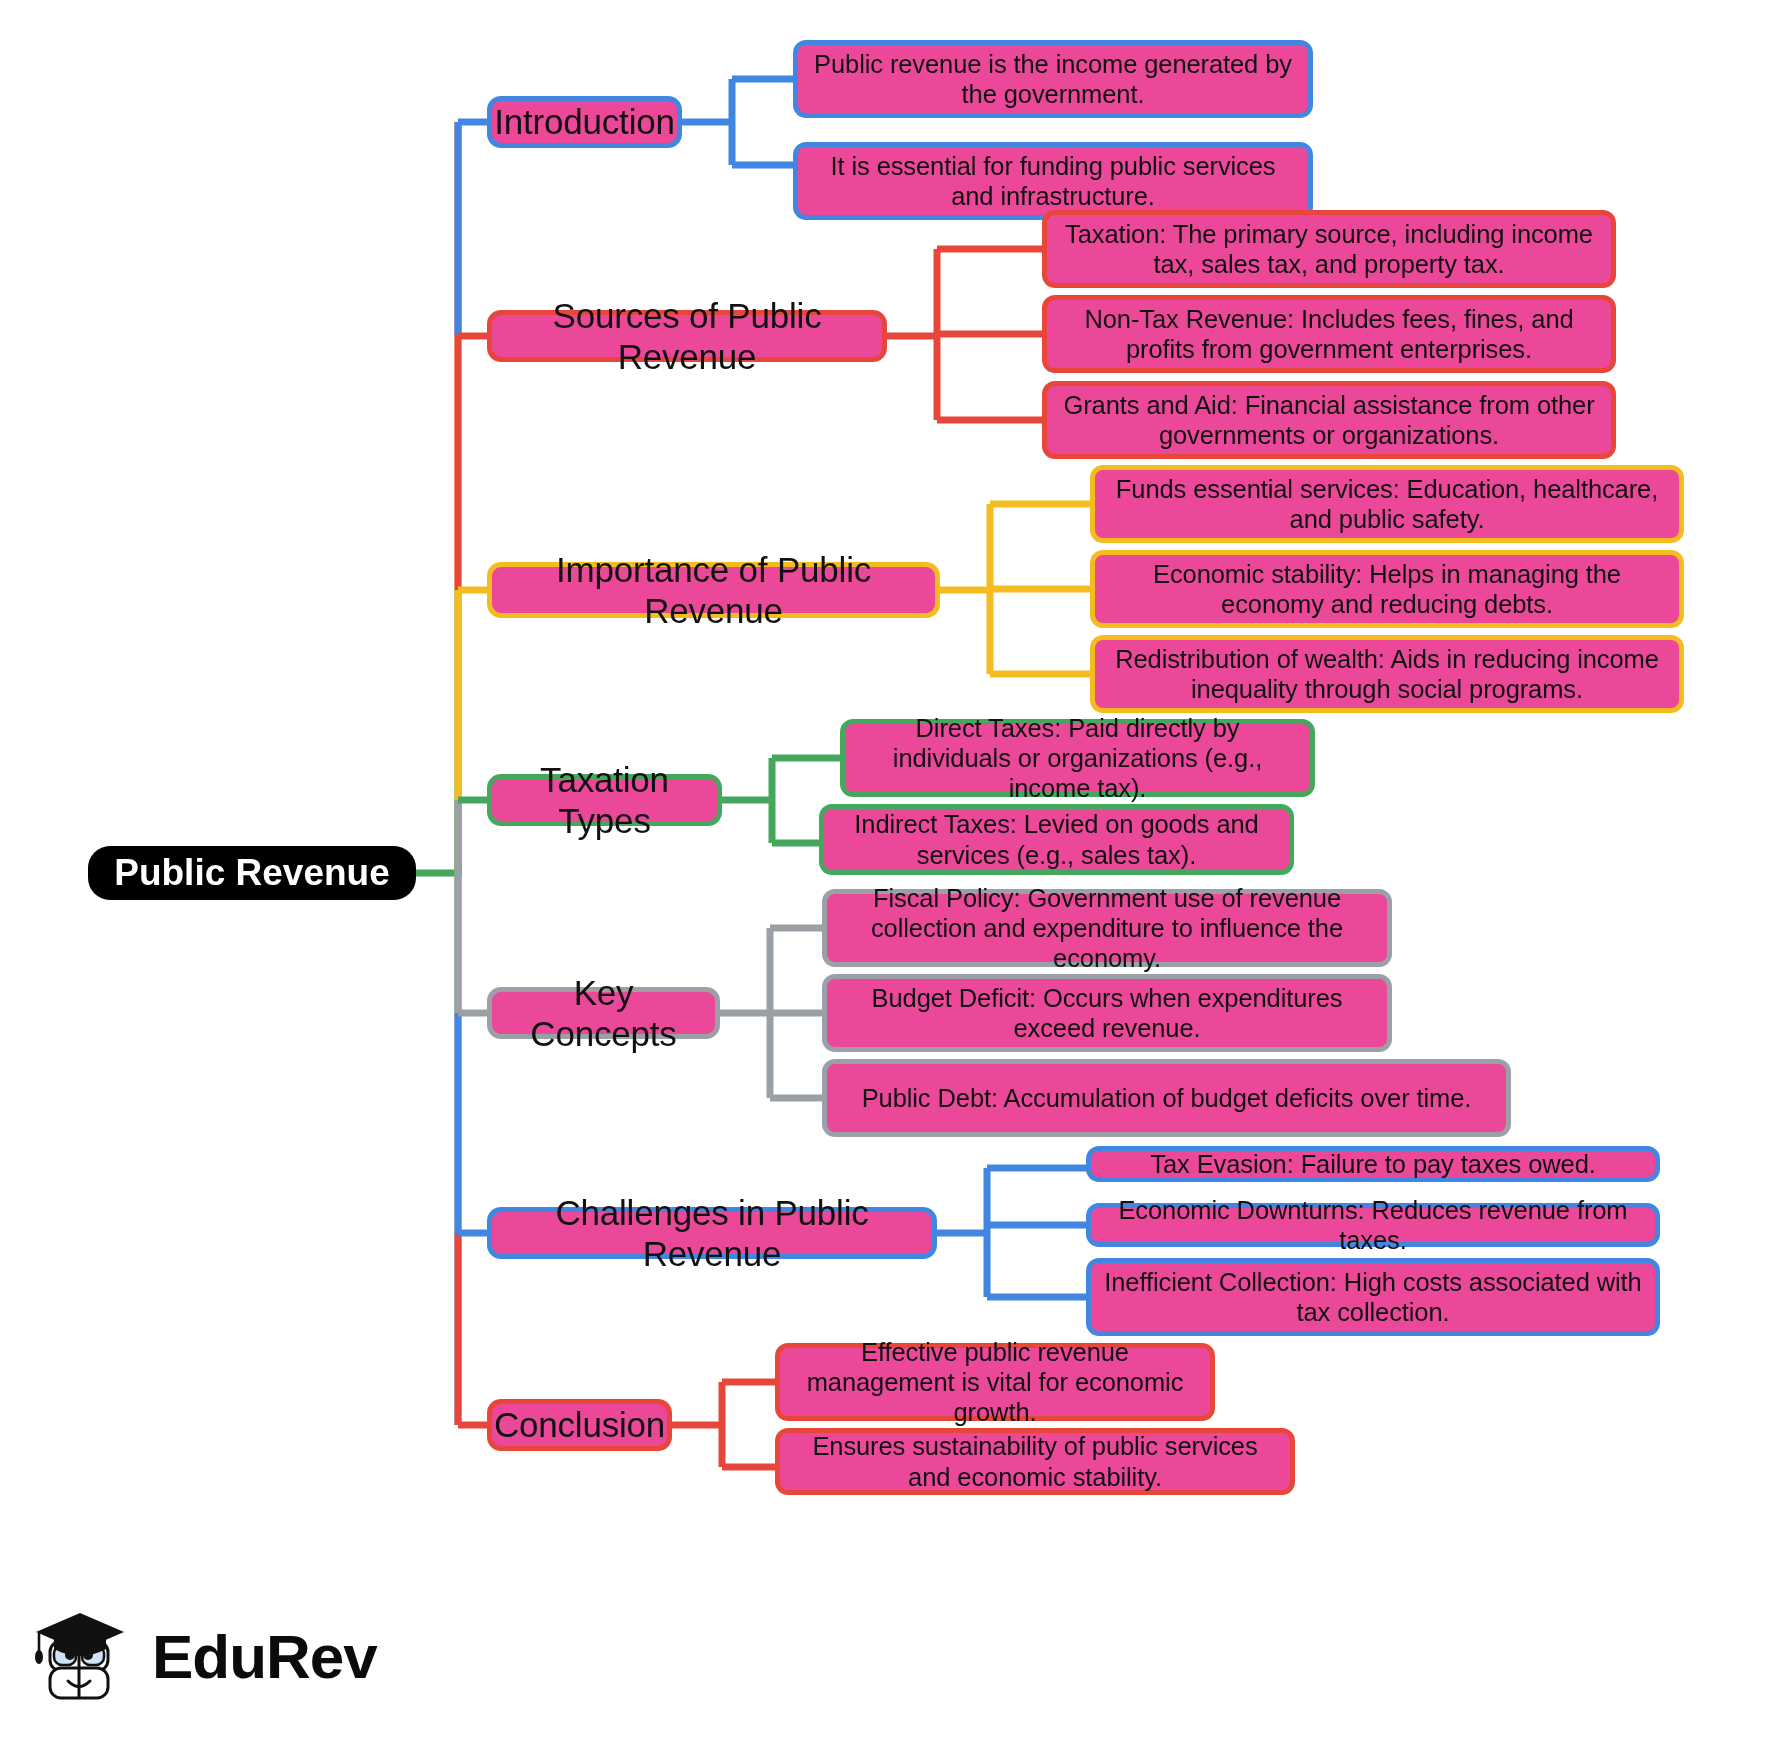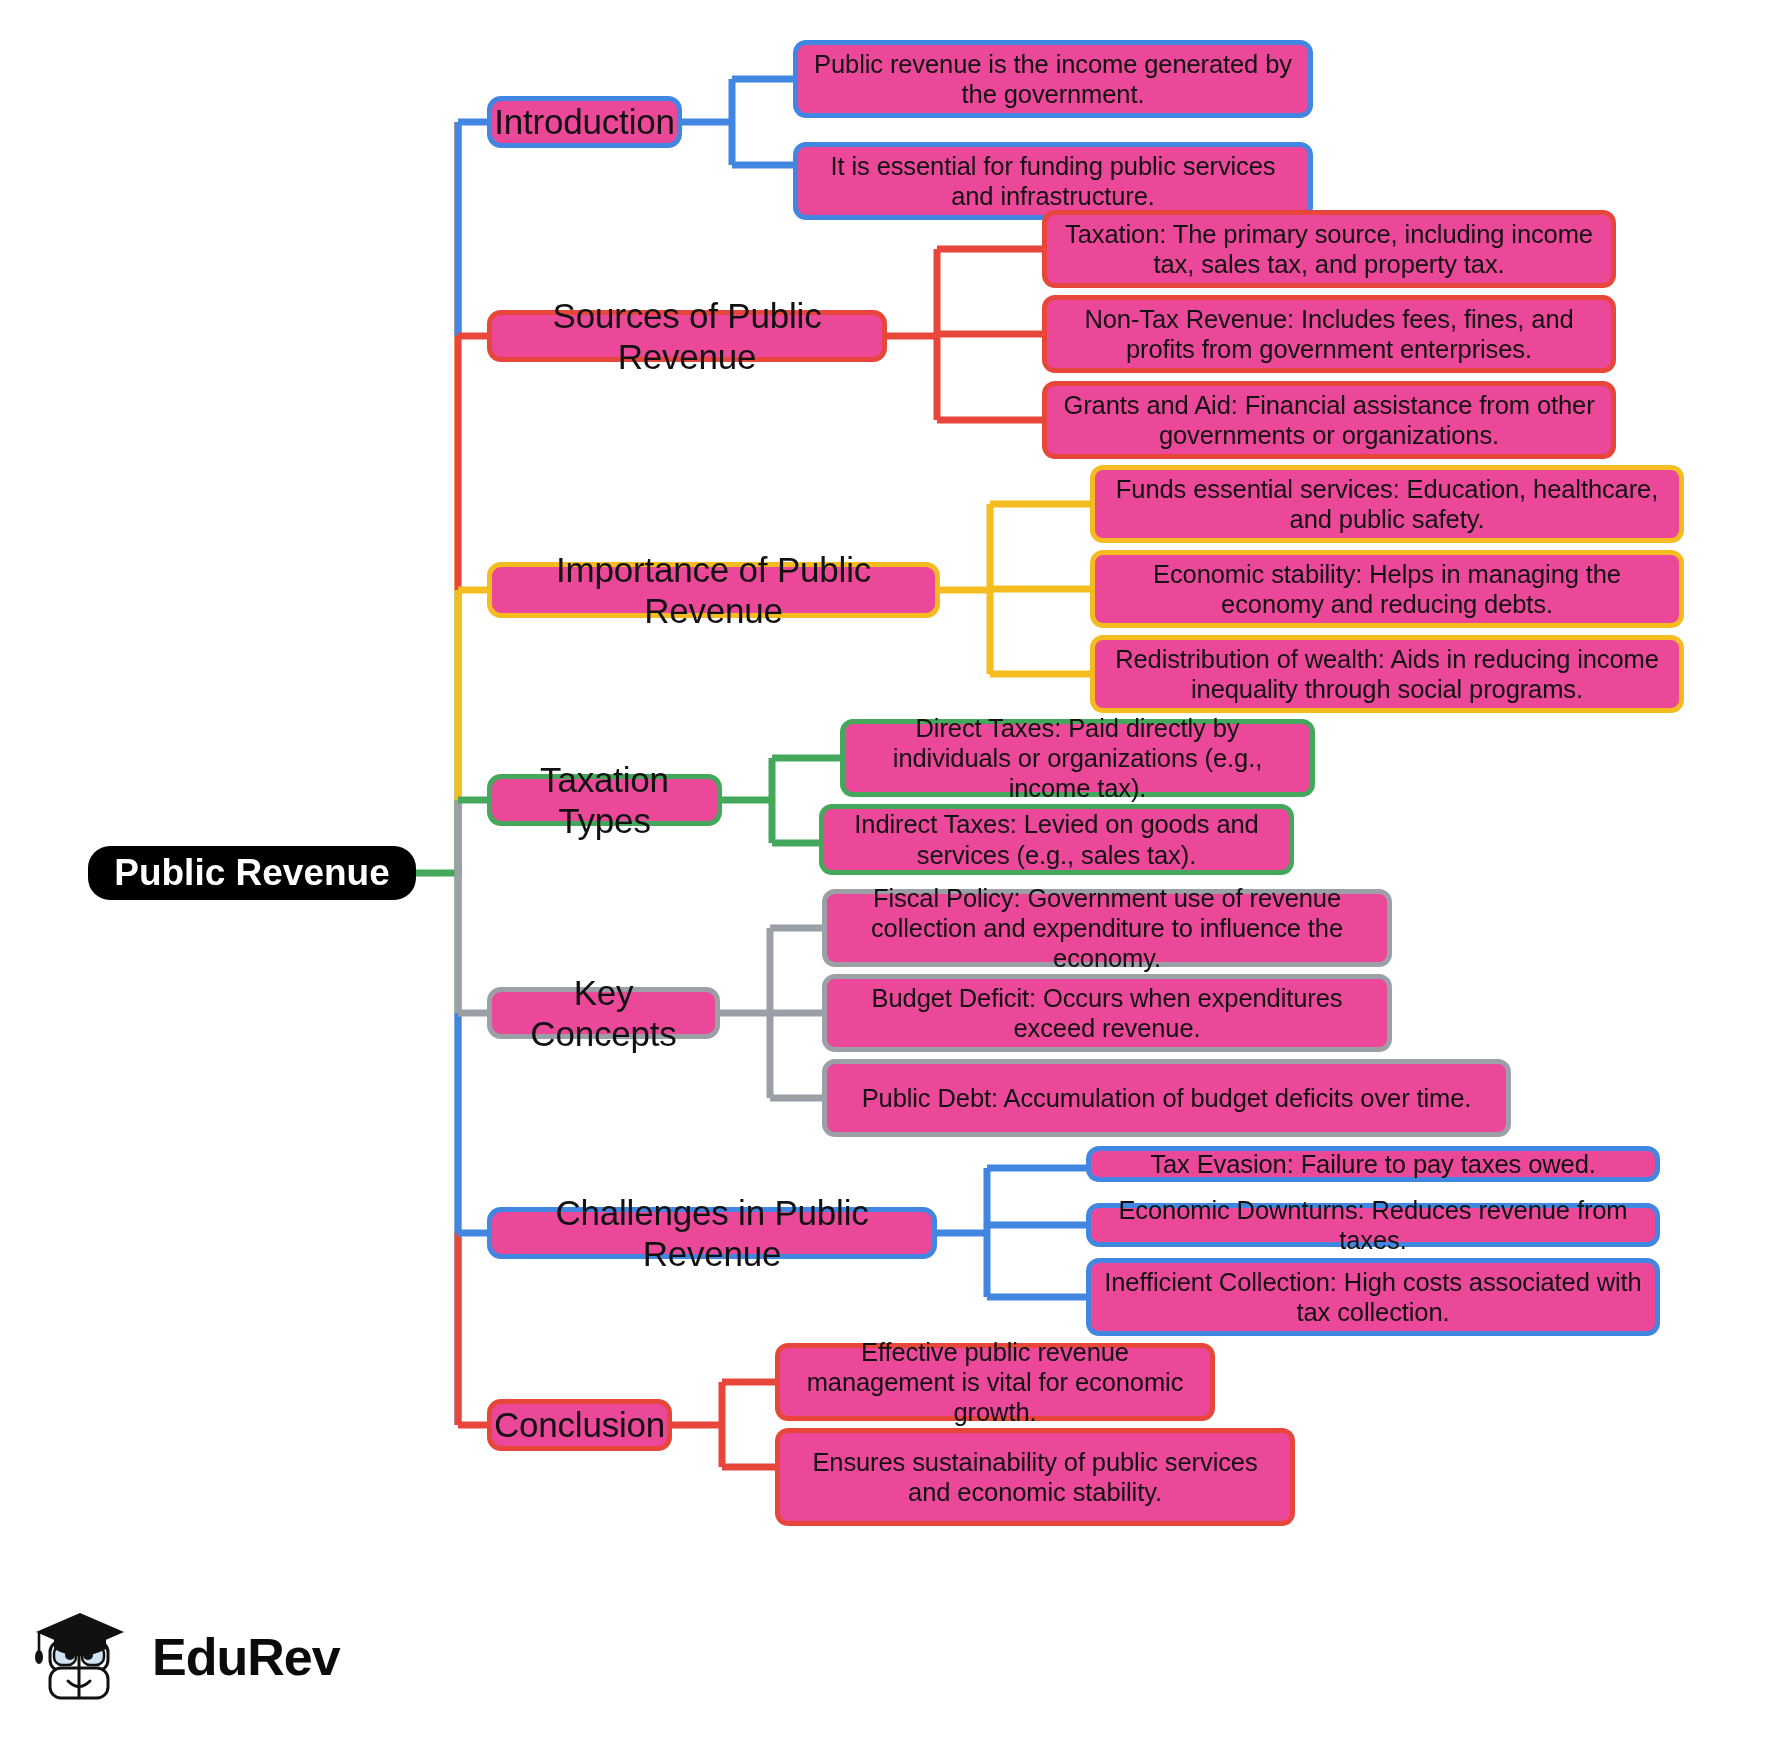--- a/index.html
+++ b/index.html
@@ -64,21 +64,21 @@
   #logo {
     position: absolute;
     left: 28px; top: 1600px;
     width: 320px; height: 120px;
     display: flex;
     align-items: center;
     gap: 14px;
   }
   #logo .mark { width: 110px; height: 110px; flex: 0 0 auto; }
   #logo .wordmark {
-    font-size: 52px;
+    font-size: 62px;
     font-weight: bold;
     color: #0b0b0b;
     letter-spacing: -1px;
     line-height: 1;
     padding-bottom: 6px;
   }
 </style>
 </head>
 <body>
 
@@ -205,21 +205,21 @@
       </div>
       <div class="node leaf" style="left: 1086px; top: 1258px; width: 574px; height: 78px; border-color: rgb(65, 134, 224);">
         <span>Inefficient Collection: High costs associated with tax collection.</span>
       </div>
       <div class="node branch" style="left: 487px; top: 1399px; width: 185px; height: 52px; border-color: rgb(232, 70, 58);">
         <span>Conclusion</span>
       </div>
       <div class="node leaf" style="left: 775px; top: 1343px; width: 440px; height: 78px; border-color: rgb(232, 70, 58);">
         <span>Effective public revenue management is vital for economic growth.</span>
       </div>
-      <div class="node leaf" style="left: 775px; top: 1428px; width: 520px; height: 98px; border-color: rgb(232, 70, 58);">
+      <div class="node leaf" style="left: 775px; top: 1428px; width: 520px; height: 67px; border-color: rgb(232, 70, 58);">
         <span>Ensures sustainability of public services and economic stability.</span>
       </div>
       <div class="node root" style="left: 88px; top: 846px; width: 328px; height: 54px;">
         <span>Public Revenue</span>
       </div>
     </div>
 
   <div id="logo">
     <svg class="mark" viewBox="0 0 110 110">
 

